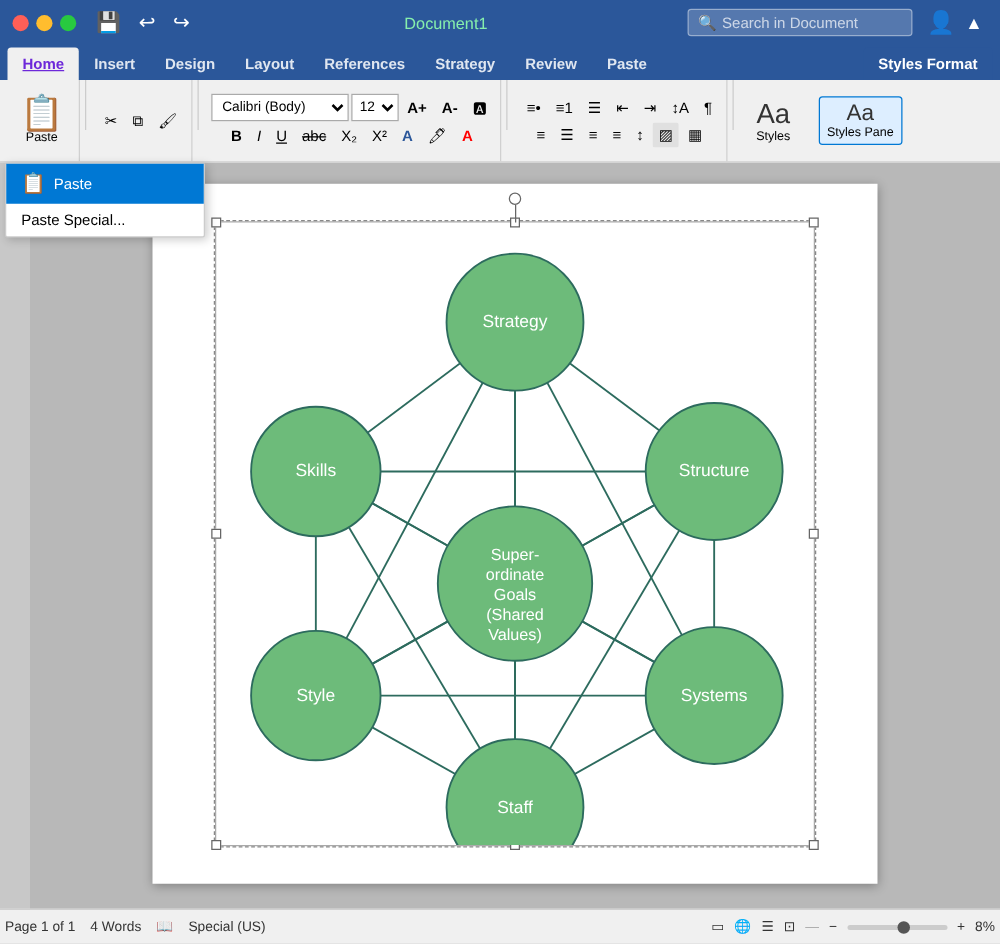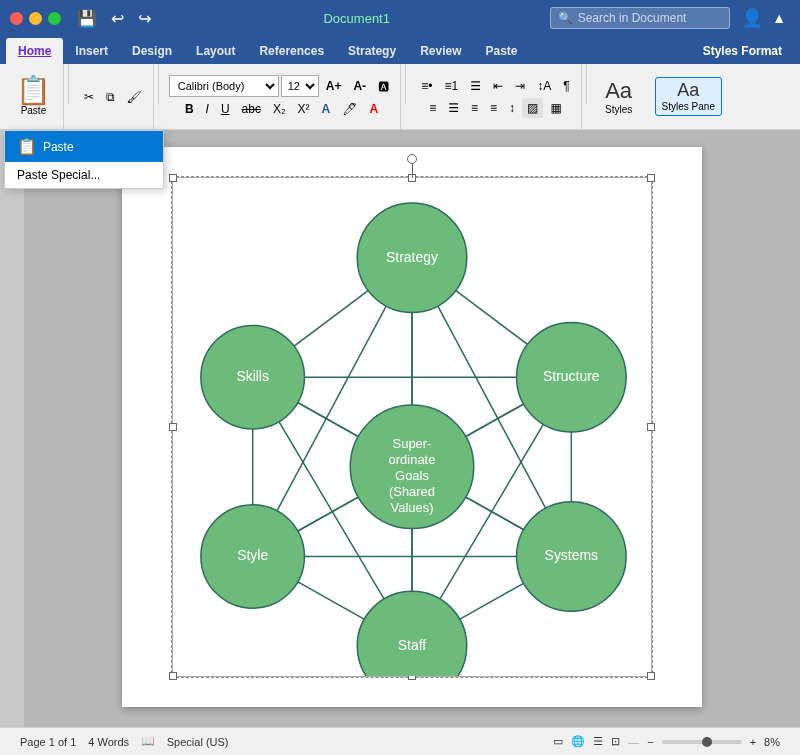--- a/index.html
+++ b/index.html
@@ -243,21 +243,21 @@
     
     .diagram-svg { position: absolute; top: 0; left: 0; width: 100%; height: 100%; }
 
     
     .status-bar {
       background: #f0f0f0;
       height: 28px;
       border-top: 1px solid #d0d0d0;
       display: flex;
       align-items: center;
-      padding: 0 20px;
+      padding: 0 4px;
       font-size: 11px;
       color: #333;
       gap: 12px;
       text-align: right;
     }
     .status-right { margin-left: auto; display: flex; align-items: center; gap: 8px; }
     .zoom-slider {
       width: 80px;
       height: 4px;
       background: #ccc;

